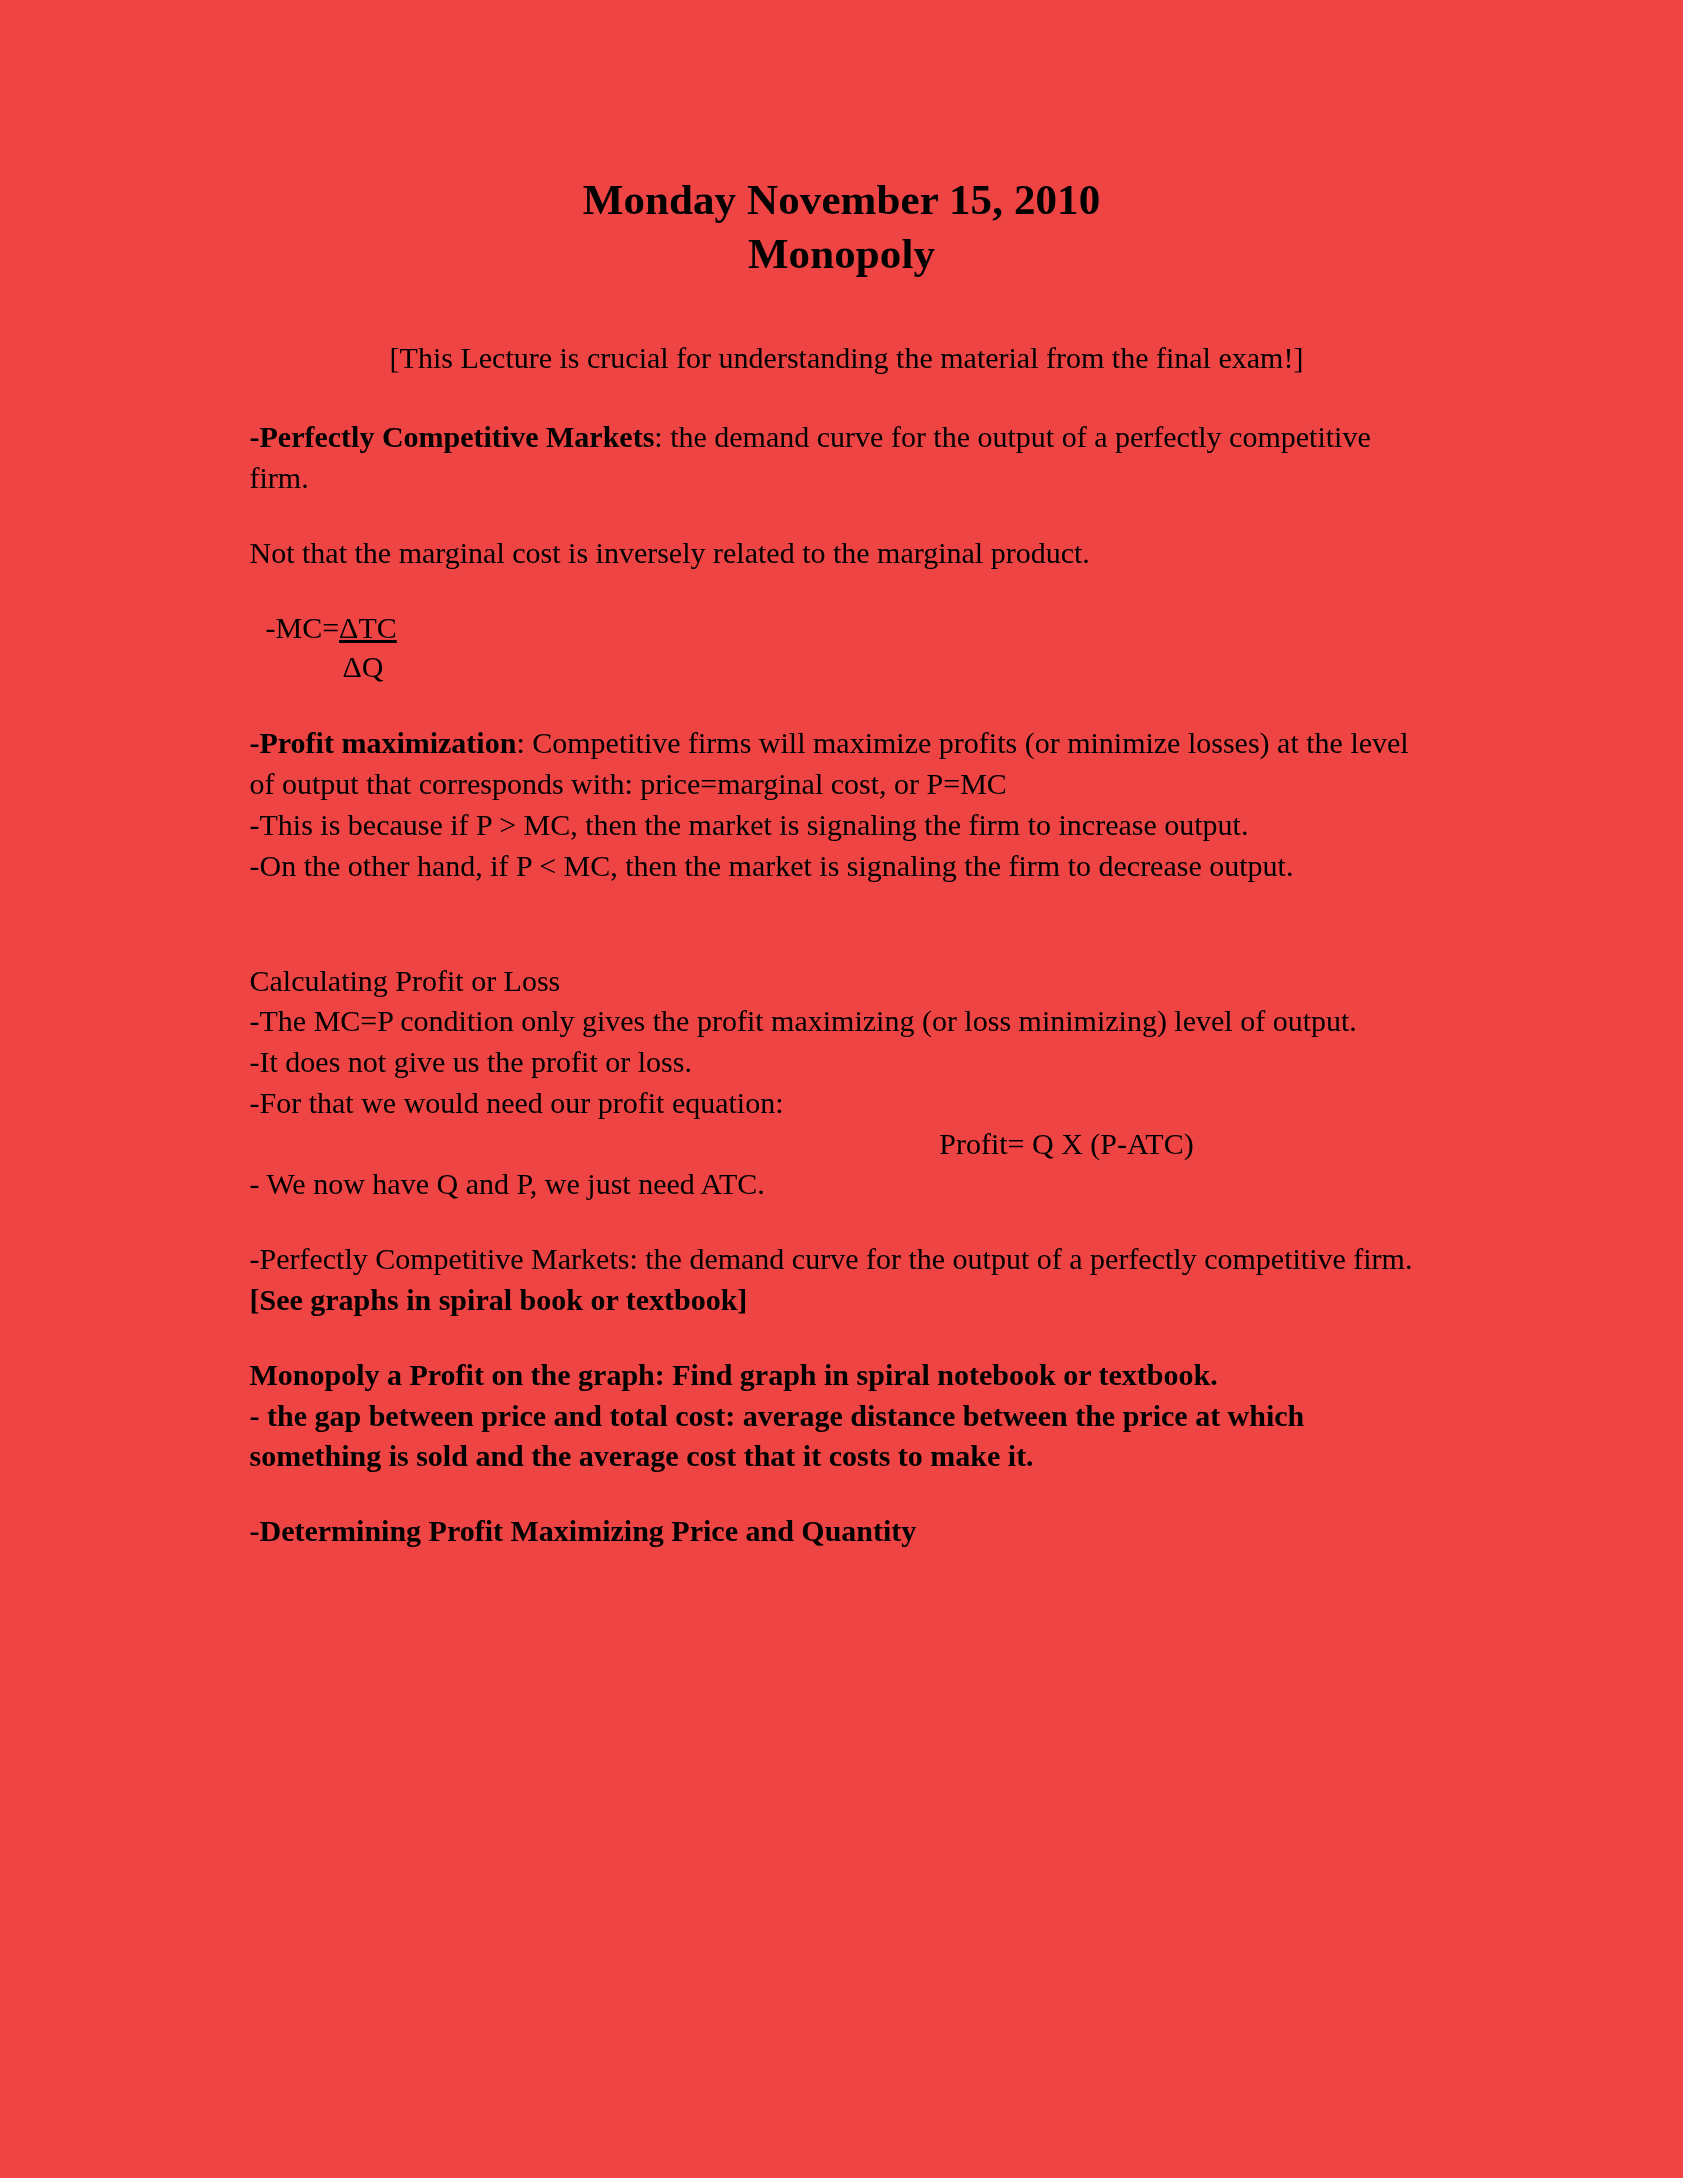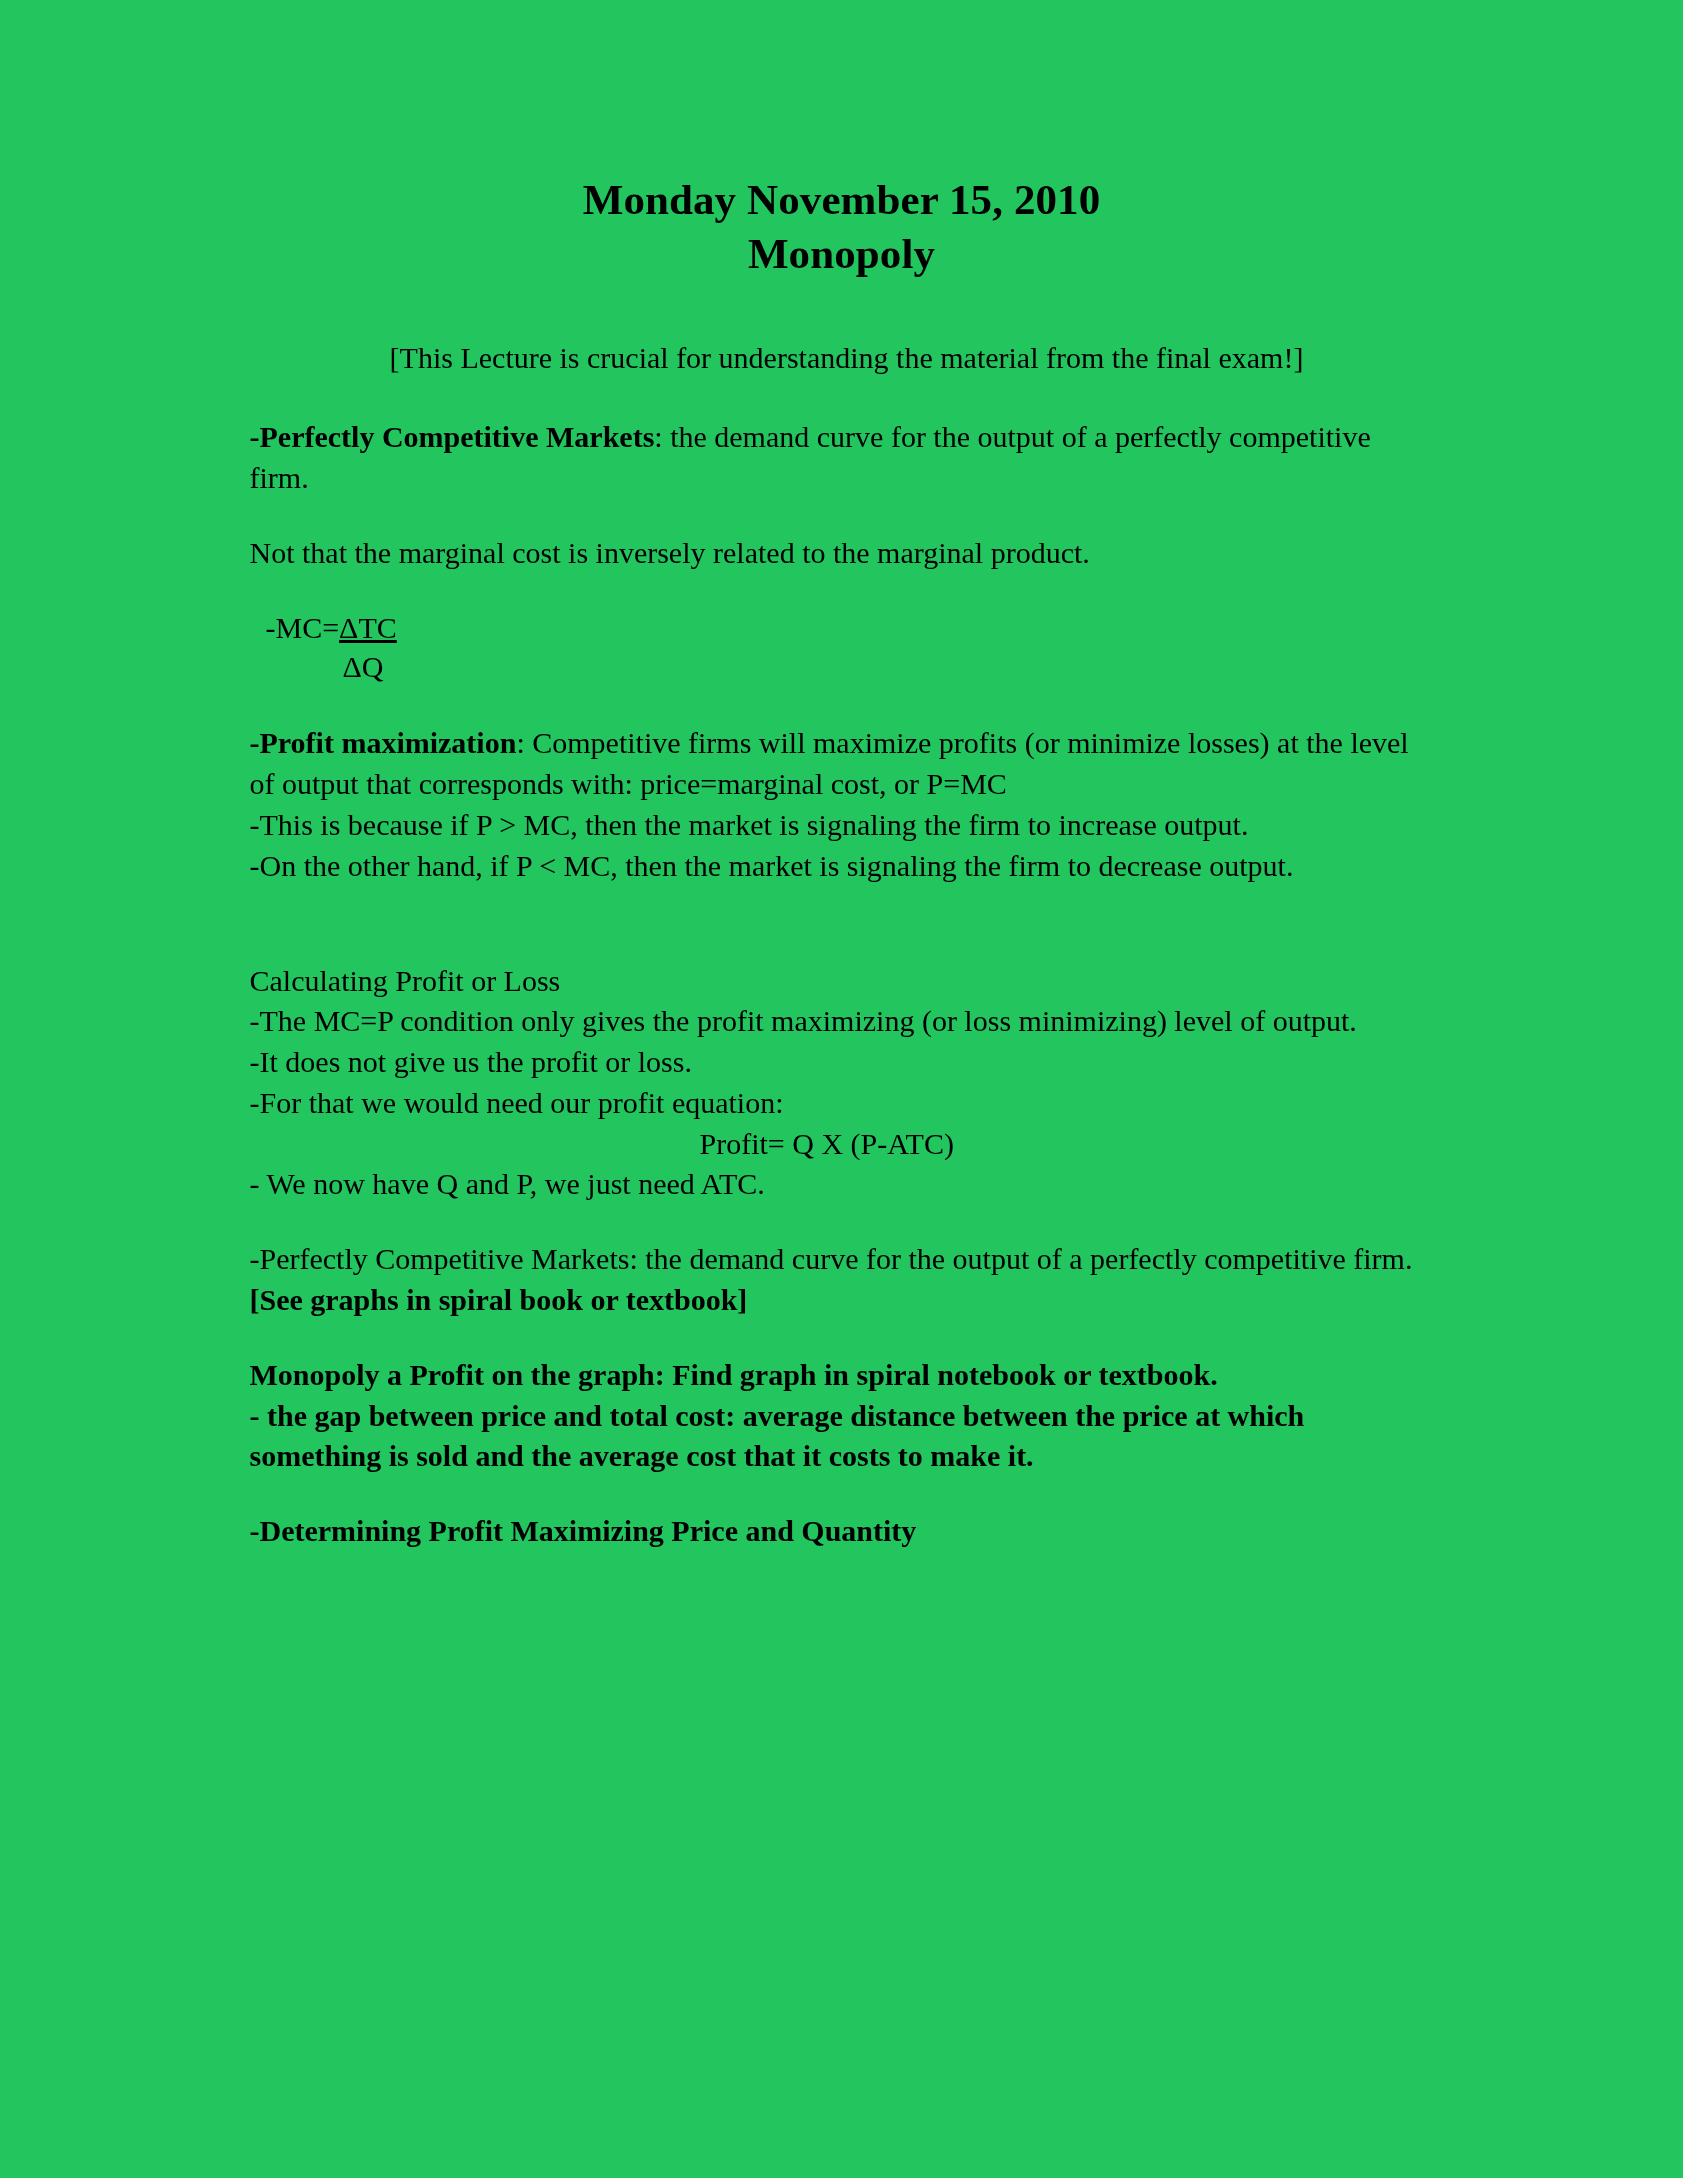--- a/index.html
+++ b/index.html
@@ -12,21 +12,21 @@
     height: 2178px;
     font-family: "Liberation Serif", "DejaVu Serif", serif;
     color: #000000;
     -webkit-font-smoothing: antialiased;
   }
 
   .page {
     position: relative;
     width: 1683px;
     height: 2178px;
-    background: #22c55e;
+    background: #ef4444;
     box-sizing: border-box;
     padding: 173px 0 0 0;
   }
 
   .content {
     width: 1188px;
     margin: 0 auto;
     padding: 0 2px;
     box-sizing: border-box;
   }
@@ -83,20 +83,21 @@
     text-decoration: underline;
   }
   .formula-den {
     display: block;
     padding-left: 77px;
   }
 
   .indent-eq {
     display: block;
     padding-left: 450px;
+    text-align: center;
   }
 
   .center-head {
     display: block;
     text-align: left;
     padding-right: 12px;
   }
   .spacer-md { height: 40px; }
 </style>
 </head>

